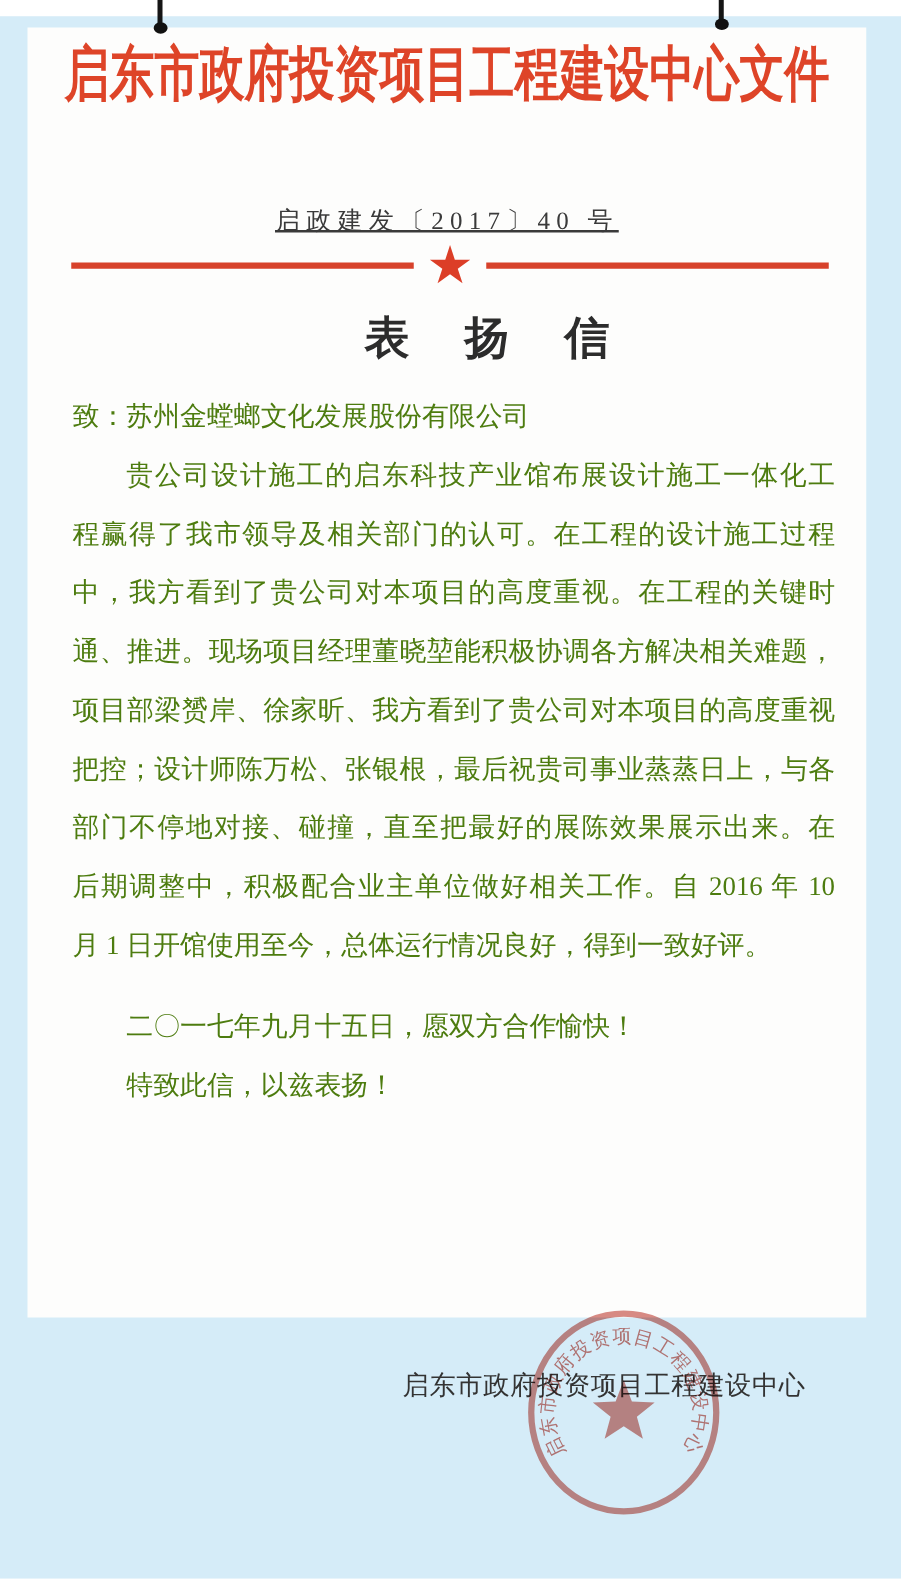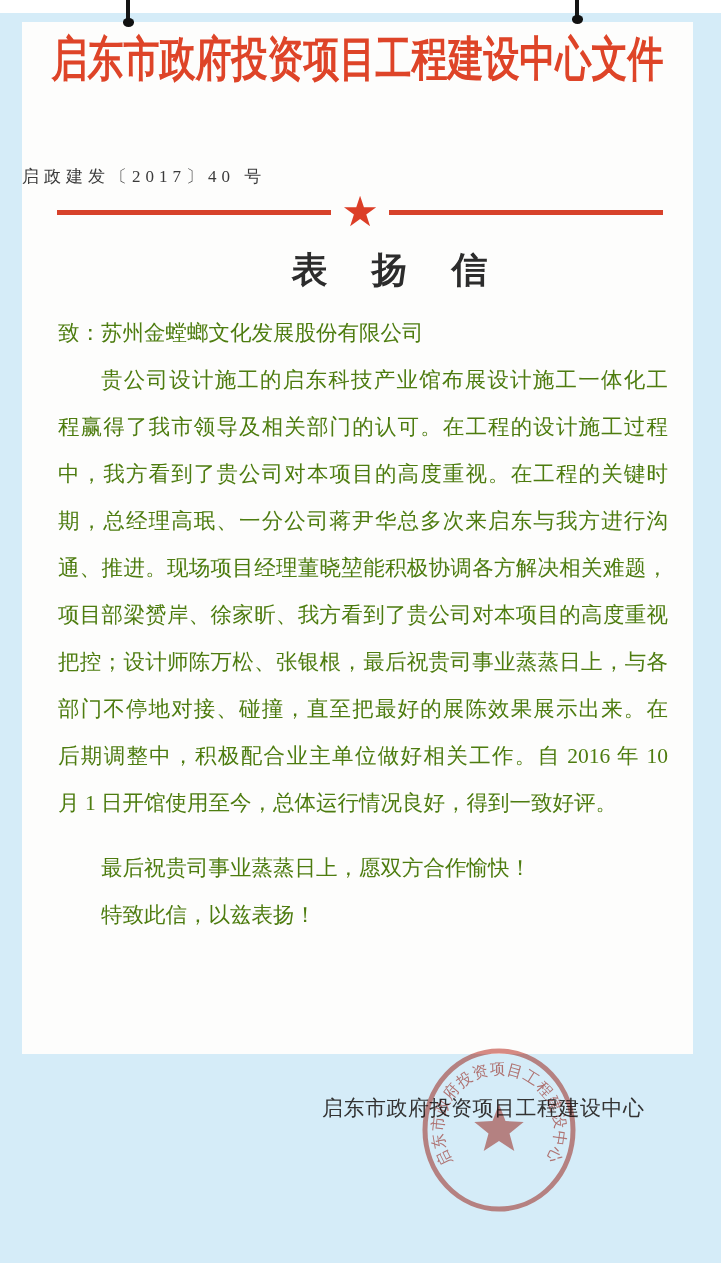--- a/index.html
+++ b/index.html
@@ -28,21 +28,21 @@
 
   .header-title{
     position:absolute;top:12px;left:0;width:100%;
     text-align:center;font-family:"Liberation Sans", sans-serif;
     font-weight:bold;font-size:36px;line-height:50px;color:#de4428;
     transform:scaleY(1.32);transform-origin:50% 50%;
     letter-spacing:0;white-space:nowrap;
   }
   .doc-number{
     position:absolute;top:140px;left:0;width:100%;height:30px;line-height:30px;
-    text-align:left;font-size:17px;color:#3a3a3a;letter-spacing:5px;
+    text-align:center;font-size:20px;color:#3a3a3a;letter-spacing:5px;text-decoration:underline;
   }
   .red-rule{
     position:absolute;top:168px;left:35px;width:606px;height:44px;
     display:flex;align-items:center;
   }
   .red-rule .bar{flex:1;height:5px;background:#d7422b;}
   .red-rule .star{
     flex:none;margin:0 10px;color:#dc3e27;font-size:42px;line-height:42px;
     font-family:"DejaVu Sans", sans-serif;
   }
@@ -104,28 +104,27 @@
     <div class="bar"></div>
   </div>
 
   <div class="letter-title">表　扬　信</div>
 
   <div class="body-text">
       <div class="bline">致：苏州金螳螂文化发展股份有限公司</div>
       <div class="bline ind just">贵公司设计施工的启东科技产业馆布展设计施工一体化工</div>
       <div class="bline just">程赢得了我市领导及相关部门的认可。在工程的设计施工过程</div>
       <div class="bline just">中，我方看到了贵公司对本项目的高度重视。在工程的关键时</div>
-      <div class="bline just">期，总经理高珉、一分公司蒋尹华总多次来启东与我方进行沟</div>
       <div class="bline just">通、推进。现场项目经理董晓堃能积极协调各方解决相关难题，</div>
       <div class="bline just">项目部梁赟岸、徐家昕、我方看到了贵公司对本项目的高度重视</div>
       <div class="bline just">把控；设计师陈万松、张银根，最后祝贵司事业蒸蒸日上，与各</div>
       <div class="bline just">部门不停地对接、碰撞，直至把最好的展陈效果展示出来。在</div>
       <div class="bline just">后期调整中，积极配合业主单位做好相关工作。自 2016 年 10</div>
       <div class="bline">月 1 日开馆使用至今，总体运行情况良好，得到一致好评。</div>
-      <div class="bline ind gap">最后祝贵司事业蒸蒸日上，愿双方合作愉快！</div>
+      <div class="bline ind gap">二〇一七年九月十五日，愿双方合作愉快！</div>
       <div class="bline ind">特致此信，以兹表扬！</div>
     </div>
 
   <div class="signature-block">
     <div class="signature-line">启东市政府投资项目工程建设中心</div>
   </div>
 
   <div class="seal">
     <svg width="180" height="190" viewBox="0 0 180 190" xmlns="http://www.w3.org/2000/svg">
       <ellipse cx="90" cy="95" rx="74" ry="79" fill="none" stroke="#cd675e" stroke-width="5" opacity="0.9"></ellipse>

